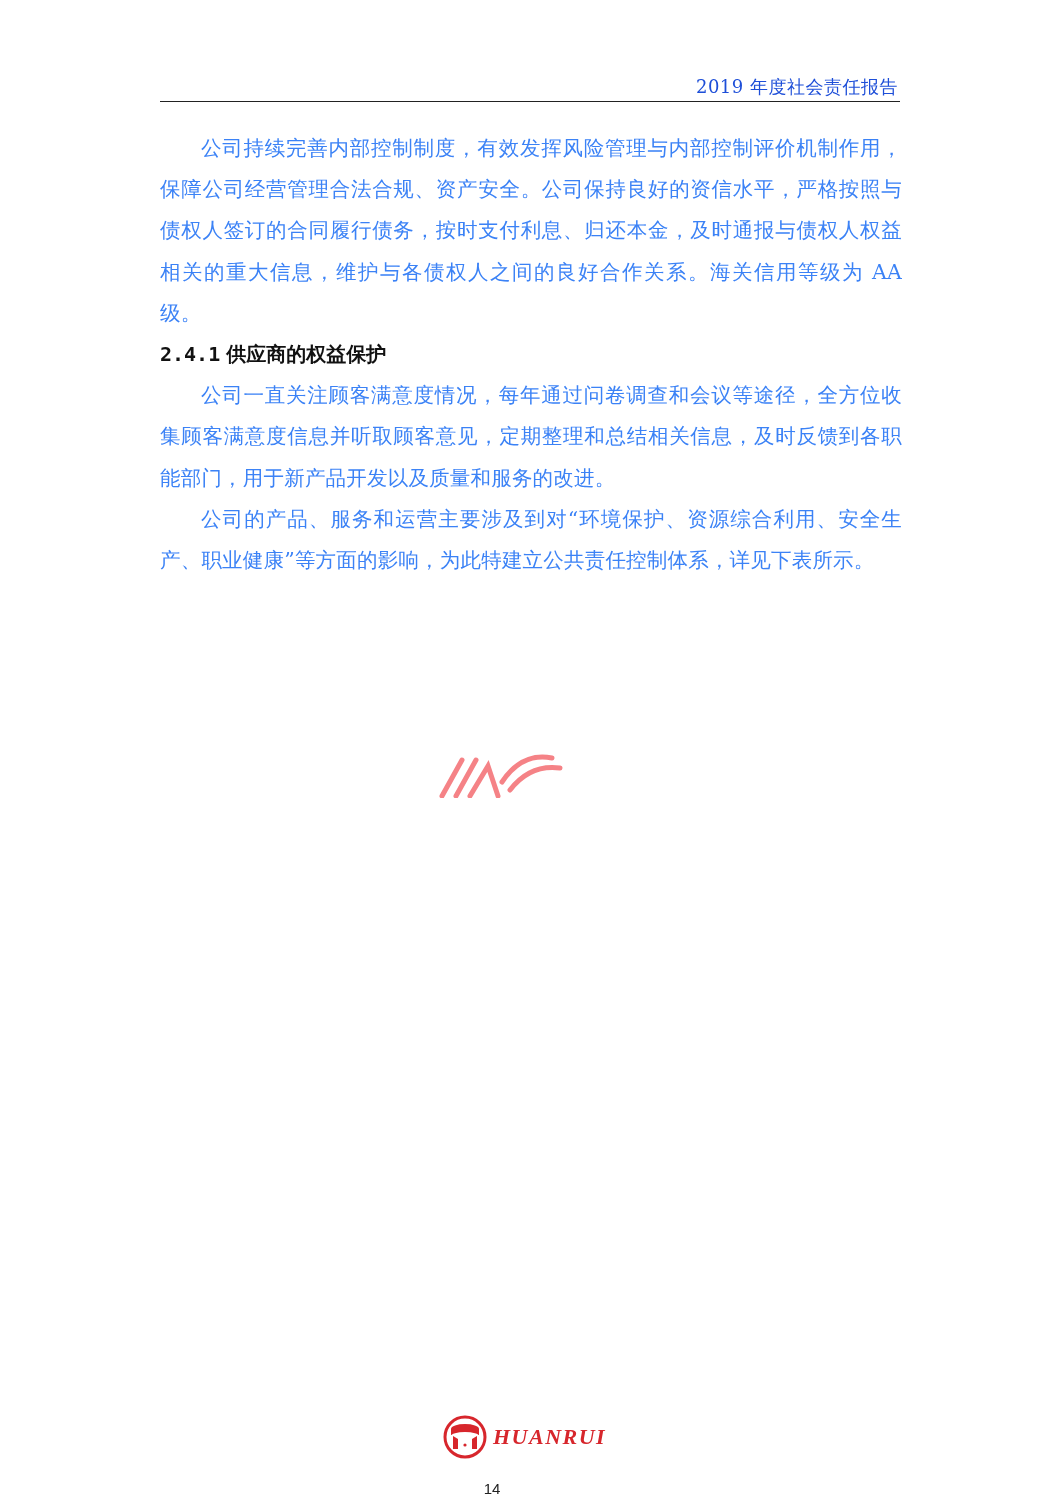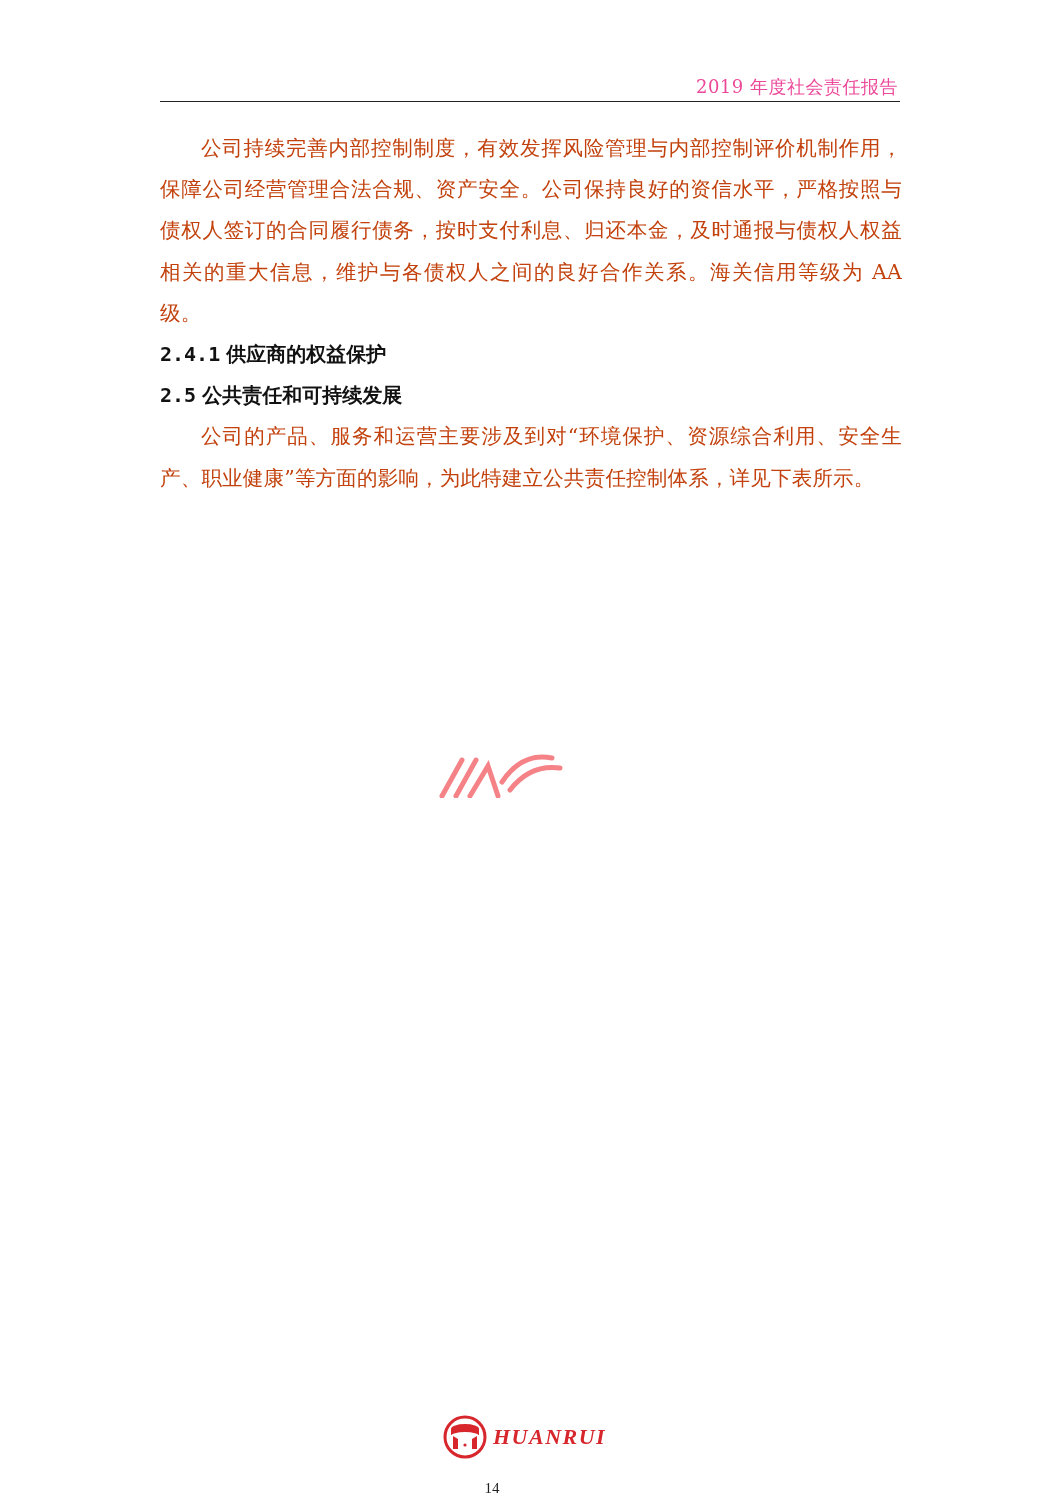--- a/index.html
+++ b/index.html
@@ -22,36 +22,36 @@
       width: 740px;
       height: 29px;
       border-bottom: 1.5px solid #222;
     }
     .page-header .running-title {
       position: absolute;
       right: 2px;
       bottom: 2px;
       font-size: 18px;
       letter-spacing: 0.5px;
-      color: #ec4899;
+      color: #1d4ed8;
     }
     .content {
       position: absolute;
       left: 160px;
       top: 128px;
       width: 742px;
     }
     .para {
       font-size: 20.5px;
       line-height: 41.2px;
       text-indent: 41px;
       margin: 0;
       text-align: justify;
       letter-spacing: 0.2px;
-      color: #c2410c;
+      color: #3b82f6;
     }
     .section-heading {
       font-size: 20px;
       line-height: 41.2px;
       font-weight: bold;
       margin: 0;
       color: #111;
       font-family: "DejaVu Sans", "Liberation Sans", sans-serif;
     }
     .section-heading .num {
@@ -86,41 +86,39 @@
       font-style: italic;
     }
     .page-number {
       position: absolute;
       left: 0;
       width: 984px;
       top: 1480px;
       text-align: center;
       font-size: 15px;
       color: #222;
-      font-family: Liberation Serif, serif;
+      font-family: Liberation Sans, sans-serif;
     }
   </style>
 </head>
 <body>
 
 <div class="page-header">
   <span class="running-title">2019 年度社会责任报告</span>
 </div>
 
 <div class="content">
   <p class="para">公司持续完善内部控制制度，有效发挥风险管理与内部控制评价机制作用，保障公司经营管理合法合规、资产安全。公司保持良好的资信水平，严格按照与债权人签订的合同履行债务，按时支付利息、归还本金，及时通报与债权人权益相关的重大信息，维护与各债权人之间的良好合作关系。海关信用等级为 AA 级。</p>
 
   <h3 class="section-heading">
     <span class="num">2.4.1</span><span>供应商的权益保护</span>
   </h3>
 
+  <p class="para">公司一直关注顾客满意度情况，每年通过问卷调查和会议等途径，全方位收集顾客满意度信息并听取顾客意见，定期整理和总结相关信息，及时反馈到各职能部门，用于新产品开发以及质量和服务的改进。</p>
 
-  <h3 class="section-heading">
-    <span class="num">2.5</span><span>公共责任和可持续发展</span>
-  </h3>
   <p class="para">公司的产品、服务和运营主要涉及到对“环境保护、资源综合利用、安全生产、职业健康”等方面的影响，为此特建立公共责任控制体系，详见下表所示。</p>
 </div>
 
 <div class="watermark">
   <svg width="140" height="50" viewBox="0 0 140 50">
     <g fill="none" stroke="#f0484e" stroke-width="5" stroke-linecap="round" opacity="0.8">
       <path d="M10 48 L30 12"></path>
       <path d="M24 48 L44 12"></path>
       <path d="M38 48 L56 18 L66 48"></path>
       <path d="M70 34 Q90 4 120 10"></path>

